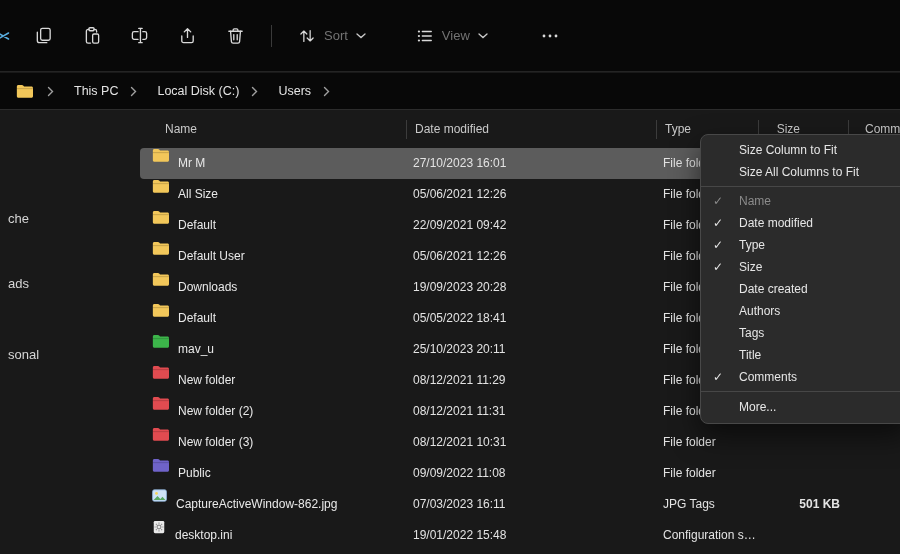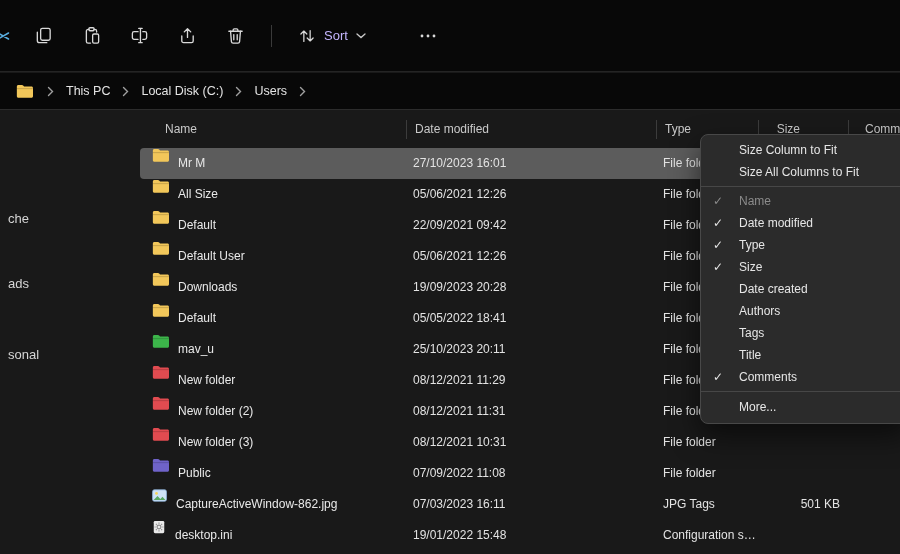--- a/index.html
+++ b/index.html
@@ -3,34 +3,34 @@
 <meta charset="utf-8">
 <style>
   html,body{margin:0;padding:0;background:#191919;}
   .app{position:relative;width:900px;height:554px;overflow:hidden;background:#191919;
        font-family:"Liberation Sans","DejaVu Sans",sans-serif;color:#e8e8e8;}
 
   
   .toolbar{position:absolute;top:0;left:0;width:900px;height:72px;background:#080808;
            border-bottom:1px solid #242424;display:flex;align-items:center;box-sizing:border-box;}
   .tb-btn{height:36px;min-width:36px;background:transparent;border:none;border-radius:4px;
-          display:flex;align-items:center;justify-content:center;color:#c4b5fd;margin-right:12px;
+          display:flex;align-items:center;justify-content:center;color:#737373;margin-right:12px;
           padding:0;cursor:default;}
   .tb-btn.wide{padding:0 10px;gap:8px;font-size:13px;font-family:inherit;}
   .tb-clip{width:13px;height:36px;overflow:hidden;position:relative;margin-right:12px;}
   .tb-clip svg{position:absolute;left:-10px;top:7px;}
   .tb-sep{width:1px;height:22px;background:#3a3a3a;margin:0 16px 0 6px;}
 
   
   .addressbar{position:absolute;top:73px;left:0;width:900px;height:37px;background:#080808;
               border-bottom:1px solid #2c2c2c;display:flex;align-items:center;
               padding-left:16px;box-sizing:border-box;}
   .crumb-icon{display:flex;align-items:center;margin-right:8px;}
   .bc-chev{display:flex;align-items:center;margin:0 6px;}
-  .crumb{font-size:12.5px;color:#e4e4e4;padding:3px 6px;border-radius:4px;white-space:nowrap;}
+  .crumb{font-size:12.5px;color:#e4e4e4;padding:3px 6px;border-radius:4px;white-space:nowrap;margin-left:8px;}
 
   
   .sidebar{position:absolute;left:0;top:111px;width:140px;bottom:0;}
   .frag{position:absolute;left:0;font-size:13px;color:#d6d6d6;white-space:nowrap;padding-left:8px;}
   .frag.f0{top:100px}.frag.f1{top:165px}.frag.f2{top:236px}
 
   
   .filearea{position:absolute;left:140px;top:111px;right:0;bottom:0;}
   .listheader{position:absolute;top:0;left:0;right:0;height:37px;}
   .h{position:absolute;line-height:37px;font-size:12px;color:#c9c9c9;white-space:nowrap;}
@@ -41,21 +41,21 @@
 
   .rows{position:absolute;top:37px;left:0;right:0;}
   .row{position:relative;height:31px;}
   .row.selected{background:#5c5c5c;border-radius:4px;}
   .cell{position:absolute;top:0;height:31px;line-height:31px;font-size:12px;white-space:nowrap;
         overflow:hidden;text-overflow:ellipsis;color:#e9e9e9;}
   .c-name{left:12px;width:252px;display:flex;align-items:flex-start;gap:9px;}
   .c-name .ficon{display:flex;align-items:center;flex:0 0 auto;}
   .c-date{left:273px;width:240px;color:#e3e3e3;}
   .c-type{left:523px;width:98px;color:#e3e3e3;}
-  .c-size{left:626px;width:74px;text-align:right;color:#e3e3e3;}
+  .c-size{left:626px;width:74px;text-align:right;color:#e3e3e3;font-weight:bold;}
 
   
   .context-menu{position:absolute;left:700px;top:134px;width:206px;background:#2b2b2b;
                 border:1px solid #484848;border-radius:8px;padding:4px 0;z-index:50;
                 box-shadow:0 12px 28px rgba(0,0,0,.55);box-sizing:content-box;}
   .menu-item{height:22px;display:flex;align-items:center;font-size:12px;color:#e6e6e6;
              padding:0 10px 0 8px;white-space:nowrap;}
   .menu-item .check{width:26px;padding-left:4px;font-size:12px;color:#e6e6e6;flex:0 0 auto;}
   .menu-item.disabled,.menu-item.disabled .check{color:#8b8b8b;}
   .menu-item.footer{height:24px;}
@@ -108,20 +108,30 @@
           <path d="M8.2 9v5.5M11.8 9v5.5"></path>
         </svg>
     </button>
     <div class="tb-sep"></div>
     <button class="tb-btn wide">
       <svg width="18" height="18" viewBox="0 0 20 20" fill="none" stroke="#d9d9d9" stroke-width="1.4" stroke-linecap="round" stroke-linejoin="round">
           <path d="M6.5 16V4.5M6.5 4.5L3.2 7.8M6.5 4.5l3.3 3.3"></path>
           <path d="M13.5 4v11.5M13.5 15.5l-3.3-3.3M13.5 15.5l3.3-3.3"></path>
         </svg>
       <span>Sort</span>
+      <svg width="10" height="6" viewBox="0 0 10 6" fill="none" stroke="#c9c9c9" stroke-width="1.3" stroke-linecap="round">
+          <path d="M1 1l4 3.6L9 1"></path>
+        </svg>
+    </button>
+    <button class="tb-btn wide" style="margin-left:18px;">
+      <svg width="18" height="18" viewBox="0 0 20 20" fill="none" stroke="#d9d9d9" stroke-width="1.4" stroke-linecap="round">
+          <path d="M7 5h10M7 10h10M7 15h10"></path>
+          <path d="M3.2 5h.1M3.2 10h.1M3.2 15h.1" stroke-width="2.4"></path>
+        </svg>
+      <span>View</span>
       <svg width="10" height="6" viewBox="0 0 10 6" fill="none" stroke="#c9c9c9" stroke-width="1.3" stroke-linecap="round">
           <path d="M1 1l4 3.6L9 1"></path>
         </svg>
     </button>
     <button class="tb-btn" style="margin-left:22px;">
       <svg width="16" height="4" viewBox="0 0 16 4" fill="#d9d9d9">
           <circle cx="2" cy="2" r="1.4"></circle>
           <circle cx="8" cy="2" r="1.4"></circle>
           <circle cx="14" cy="2" r="1.4"></circle>
         </svg>
@@ -322,21 +332,21 @@
         <div class="row">
           <div class="cell c-name">
             <span class="ficon">
               <svg width="17" height="14" viewBox="0 0 20 16">
                 <path d="M1 2.8C1 1.8 1.8 1 2.8 1h4.3c.5 0 1 .2 1.3.6l1.1 1.2h8.7c1 0 1.8.8 1.8 1.8v9.6c0 1-.8 1.8-1.8 1.8H2.8c-1 0-1.8-.8-1.8-1.8V2.8z" fill="#6f63c9"></path>
                 <path d="M1 4.6h18.9v1.2H1z" fill="rgba(0,0,0,.18)"></path>
               </svg>
             </span>
             <span class="fname">Public</span>
           </div>
-          <div class="cell c-date">07/09/2022 11:08</div>
+          <div class="cell c-date">09/09/2022 11:08</div>
           <div class="cell c-type">File folder</div>
           <div class="cell c-size"></div>
         </div>
         <div class="row">
           <div class="cell c-name">
             <span class="ficon">
               <svg width="15" height="13" viewBox="0 0 18 15">
                 <rect x=".7" y=".7" width="16.6" height="13.6" rx="2" fill="#cfe3f8" stroke="#8fb4dd"></rect>
                 <circle cx="5.4" cy="5" r="1.7" fill="#f5d45c"></circle>
                 <path d="M2 13l4.6-5 3.4 3.6 2.6-2.6 3.5 4z" fill="#59a863"></path>

